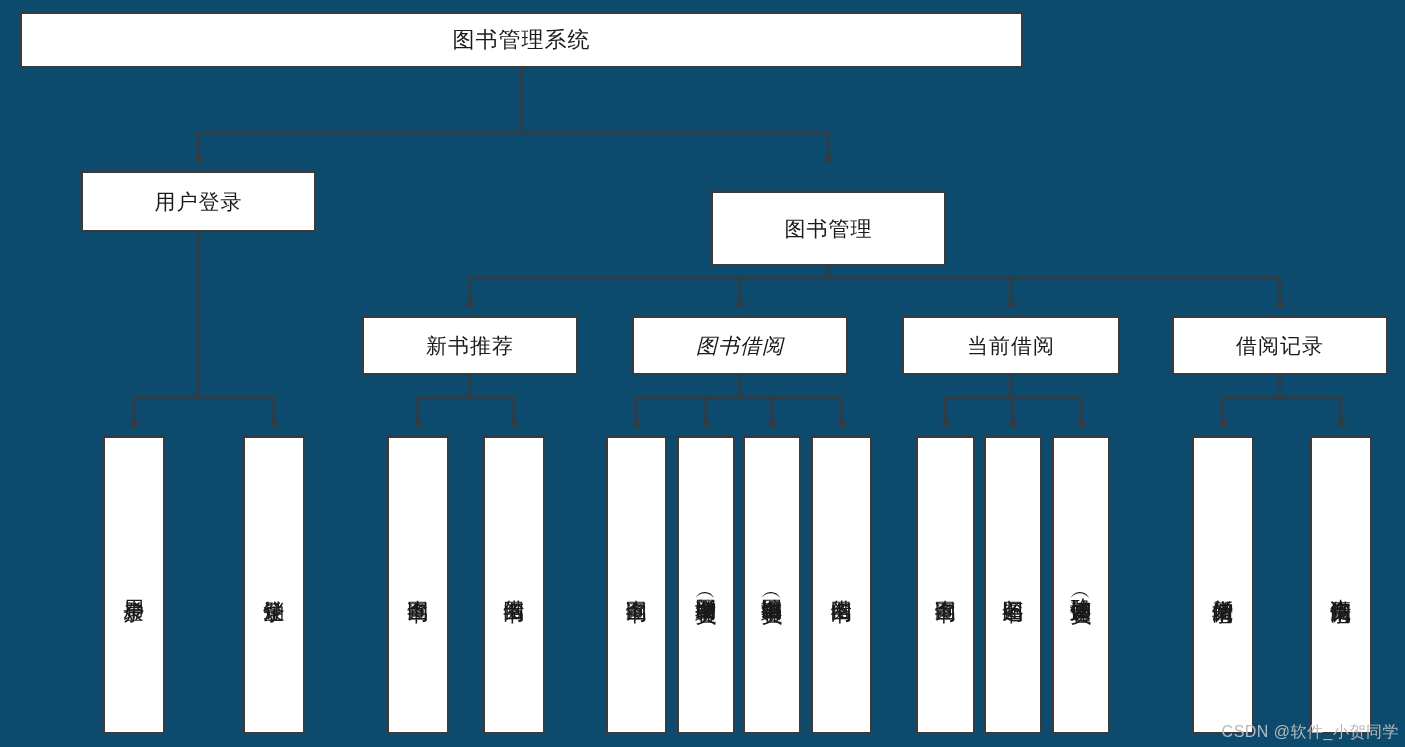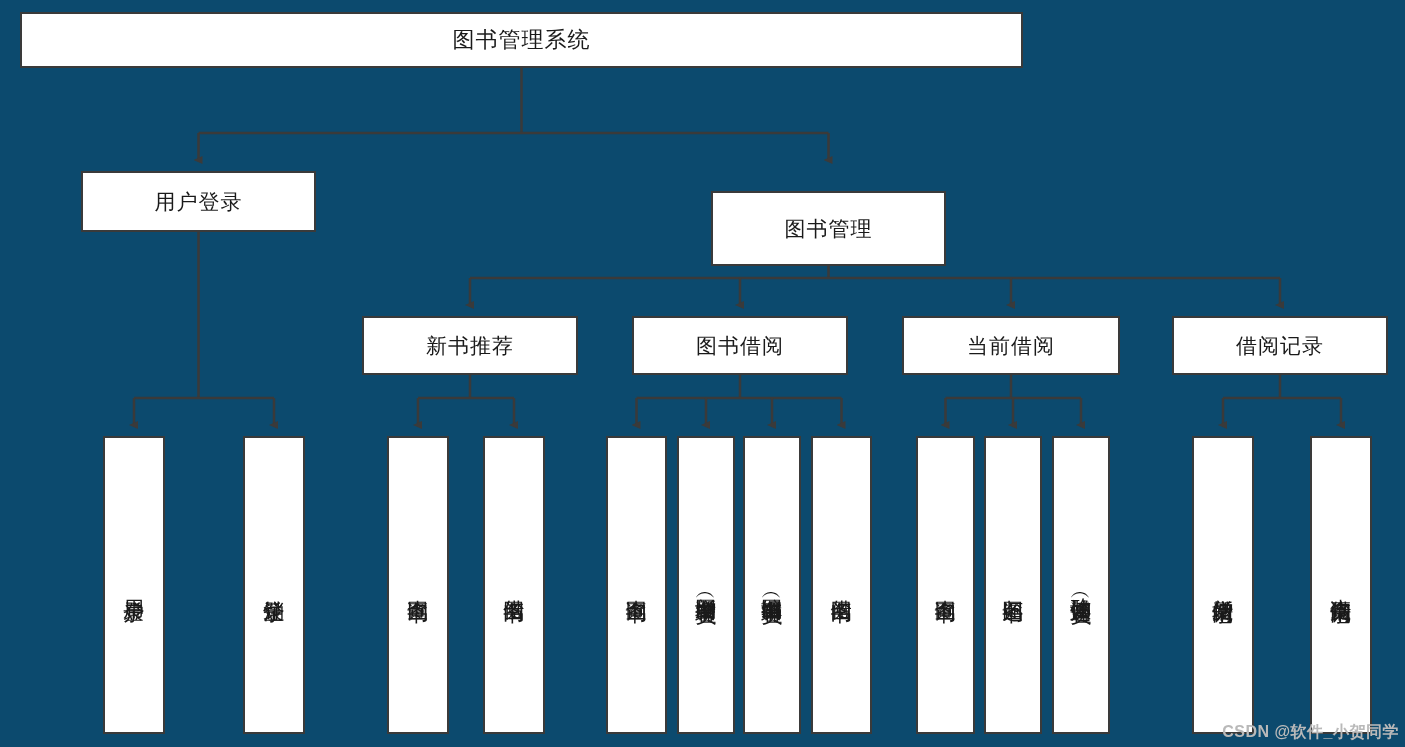--- a/index.html
+++ b/index.html
@@ -57,21 +57,20 @@
     font-size: 22px;
   }
   .watermark {
     position: absolute;
     right: 6px;
     bottom: 4px;
     font-size: 16px;
     color: #b9b9b9;
     letter-spacing: 0.5px;
     white-space: nowrap;
-    font-weight: bold;
   }
 </style>
 </head>
 <body>
 
 <div id="canvas">
 
   <svg class="edges" viewBox="0 0 1405 747">
     <defs>
       <marker id="arrow" markerWidth="10" markerHeight="10" refX="5" refY="5" orient="auto" markerUnits="userSpaceOnUse">
@@ -122,21 +121,21 @@
   <div class="node horiz" style="left: 81px; top: 171px; width: 235px; height: 61px;">
     <span>用户登录</span>
   </div>
   <div class="node horiz" style="left: 711px; top: 171px; width: 235px; height: 75px; margin-top: 20px;">
     <span>图书管理</span>
   </div>
 
   <div class="node horiz" style="left: 362px; top: 316px; width: 216px; height: 59px; align-items: center;">
     <span>新书推荐</span>
   </div>
-  <div class="node horiz" style="left: 632px; top: 316px; width: 216px; height: 59px;">
+  <div class="node horiz" style="left: 632px; top: 316px; width: 216px; height: 59px; font-style: italic;">
     <span>图书借阅</span>
   </div>
   <div class="node horiz" style="left: 1172px; top: 316px; width: 216px; height: 59px;">
     <span>借阅记录</span>
   </div>
   <div class="node horiz" style="left: 902px; top: 316px; width: 218px; height: 59px;">
     <span>当前借阅</span>
   </div>
 
   <div class="node vert" style="left: 103px; top: 436px; width: 62px; height: 298px;">

